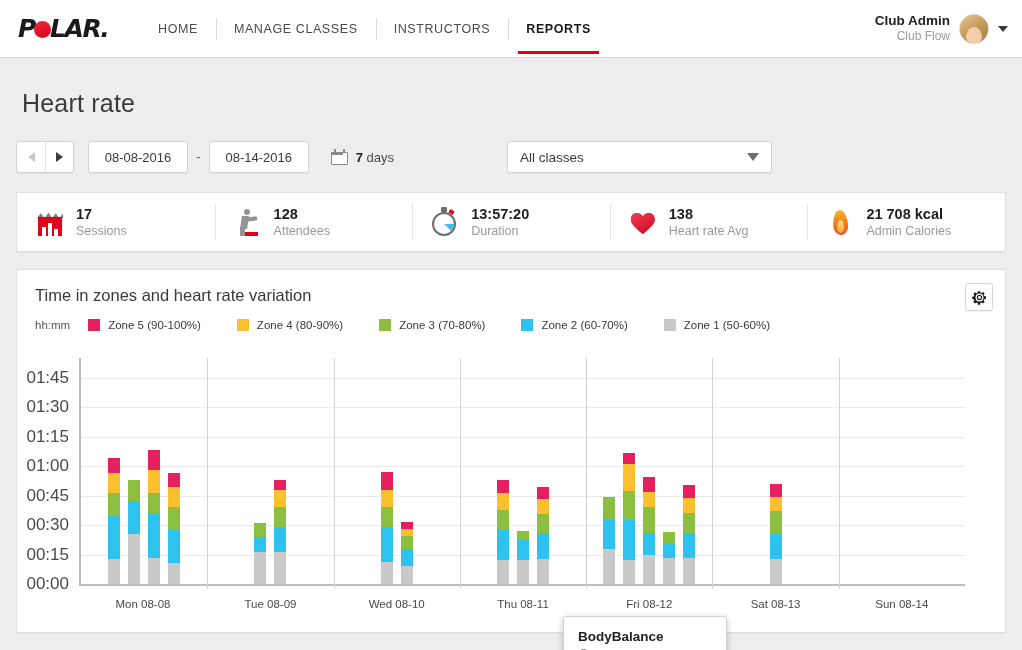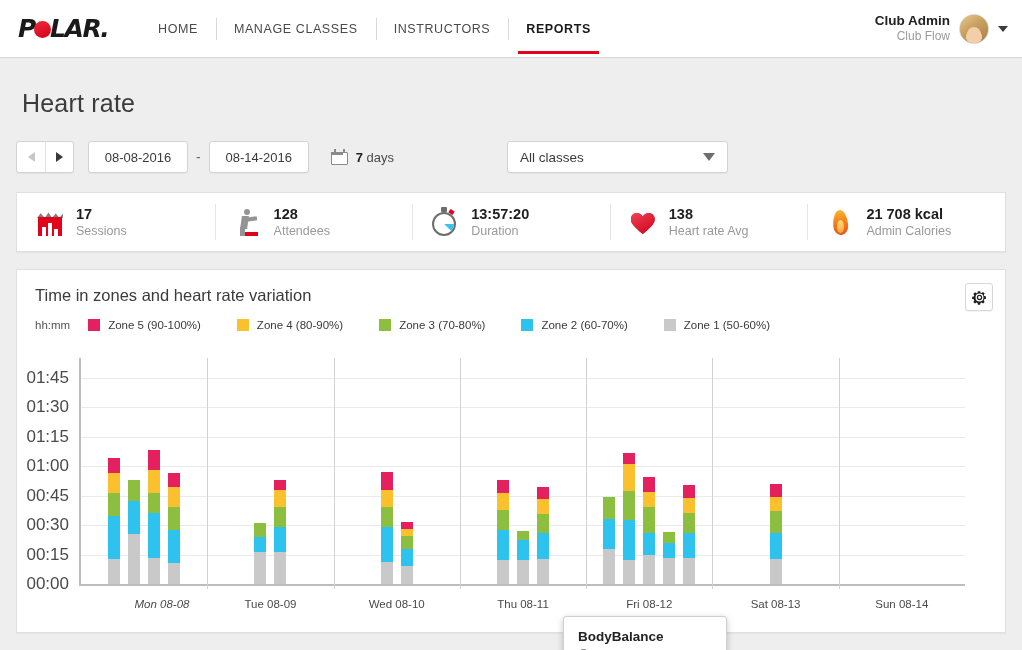--- a/index.html
+++ b/index.html
@@ -132,21 +132,21 @@
     height: 32px; background: #fff; border: 1px solid #d3d3d3; border-radius: 3px;
     display: flex; align-items: center; padding: 0 12px;
     font-size: 13.5px; color: #3a3a3a; cursor: pointer;
     box-shadow: 0 1px 1px rgba(0,0,0,.04);
   }
   .select .lbl { flex: 1; }
   .select .arr {
     width: 0; height: 0; border-left: 6px solid transparent;
     border-right: 6px solid transparent; border-top: 8px solid #6e6e6e;
   }
-  #sel-classes { width: 221px; margin-left: 113px; }
+  #sel-classes { width: 265px; margin-left: 113px; }
   #sel-instructors { width: 243px; margin-left: 13px; }
 
   
   .stats {
     height: 60px; background: #fff; border: 1px solid #e0e0e0;
     display: flex; align-items: center; margin-bottom: 17px;
     box-shadow: 0 1px 1px rgba(0,0,0,.04);
   }
   .stat {
     flex: 1; display: flex; align-items: center; gap: 11px;
@@ -491,21 +491,21 @@
         <div class="gridline" style="top: 137.565px;"></div>
         <div class="ytick" style="top: 137.565px;">00:45</div>
         <div class="gridline" style="top: 108.087px;"></div>
         <div class="ytick" style="top: 108.087px;">01:00</div>
         <div class="gridline" style="top: 78.6087px;"></div>
         <div class="ytick" style="top: 78.6087px;">01:15</div>
         <div class="gridline" style="top: 49.1304px;"></div>
         <div class="ytick" style="top: 49.1304px;">01:30</div>
         <div class="gridline" style="top: 19.6522px;"></div>
         <div class="ytick" style="top: 19.6522px;">01:45</div>
-        <div class="xtick" style="left: 81px; font-style: italic;">Mon 08-08</div>
+        <div class="xtick" style="left: 62px;">Mon 08-08</div>
         <div class="bar" style="left: 27.1429px;">
           <div class="seg" style="height: 24.7617px; background: rgb(201, 201, 201);"></div>
           <div class="seg" style="height: 43.6278px; background: rgb(46, 195, 239);"></div>
           <div class="seg" style="height: 22.4035px; background: rgb(140, 190, 63);"></div>
           <div class="seg" style="height: 20.0452px; background: rgb(251, 192, 45);"></div>
           <div class="seg" style="height: 15.3287px; background: rgb(229, 32, 94);"></div>
         </div>
         <div class="bar" style="left: 47.1429px;">
           <div class="seg" style="height: 49.5235px; background: rgb(201, 201, 201);"></div>
           <div class="seg" style="height: 33.0157px; background: rgb(46, 195, 239);"></div>

